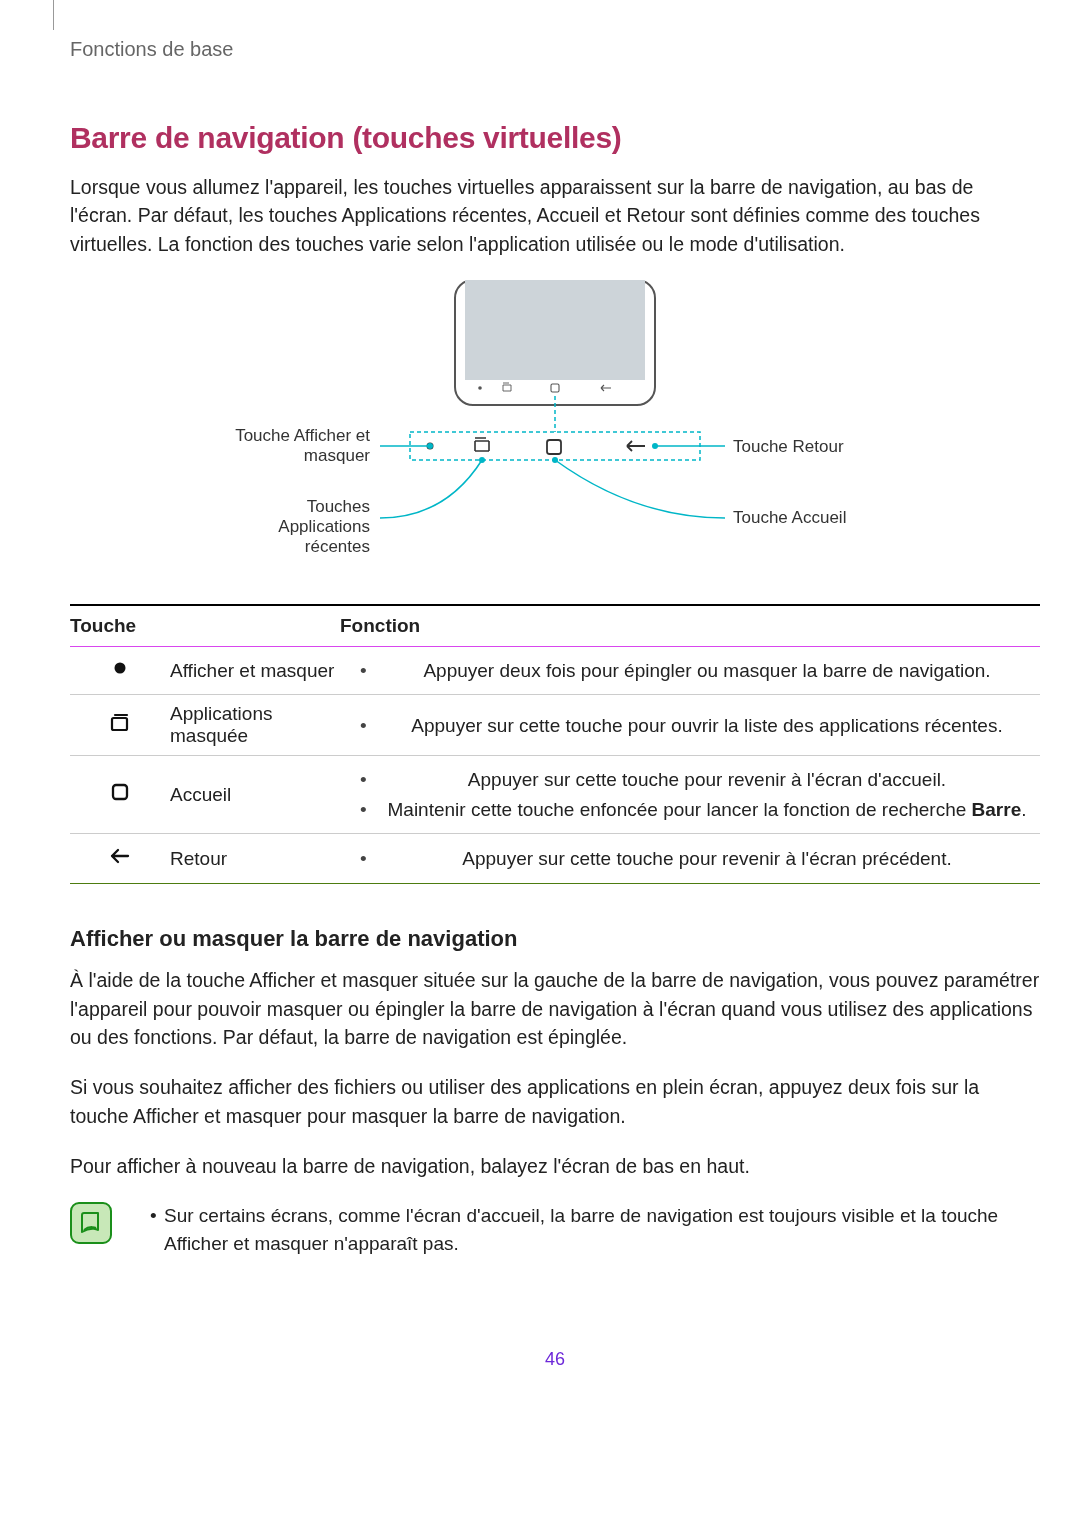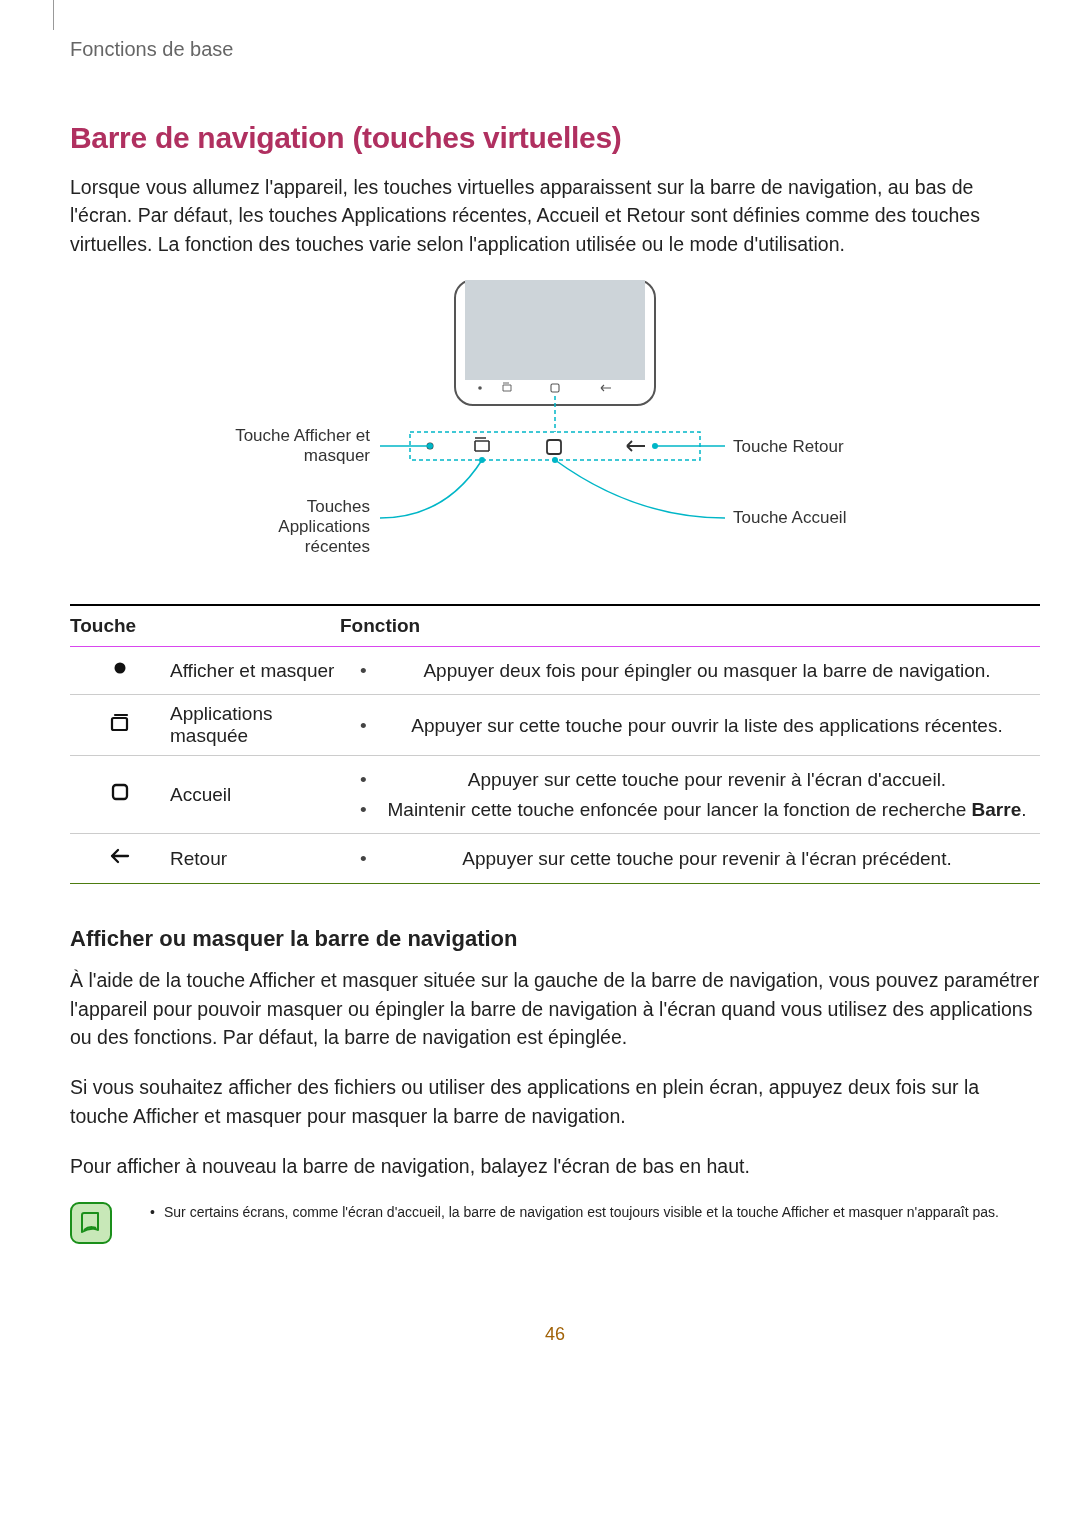--- a/index.html
+++ b/index.html
@@ -123,33 +123,33 @@
   }
   .note ul {
     margin: 0;
     padding-left: 20px;
     list-style: none;
   }
   .note li {
     position: relative;
     padding-left: 14px;
     margin-bottom: 12px;
-    font-size: 14px;
+    font-size: 19px;
     line-height: 1.45;
   }
   .note li::before {
     content: "•";
     position: absolute;
     left: 0;
   }
   .pagenum {
     width:100%;
     text-align: center;
     font-size: 18px;
-    color: #a16207;
+    color: #6d28d9;
     margin-top: 80px;
   }
 </style>
 </head>
 <body>
 
 <div class="page">
   <div class="tab-edge"></div>
   <div class="header">Fonctions de base</div>
 

